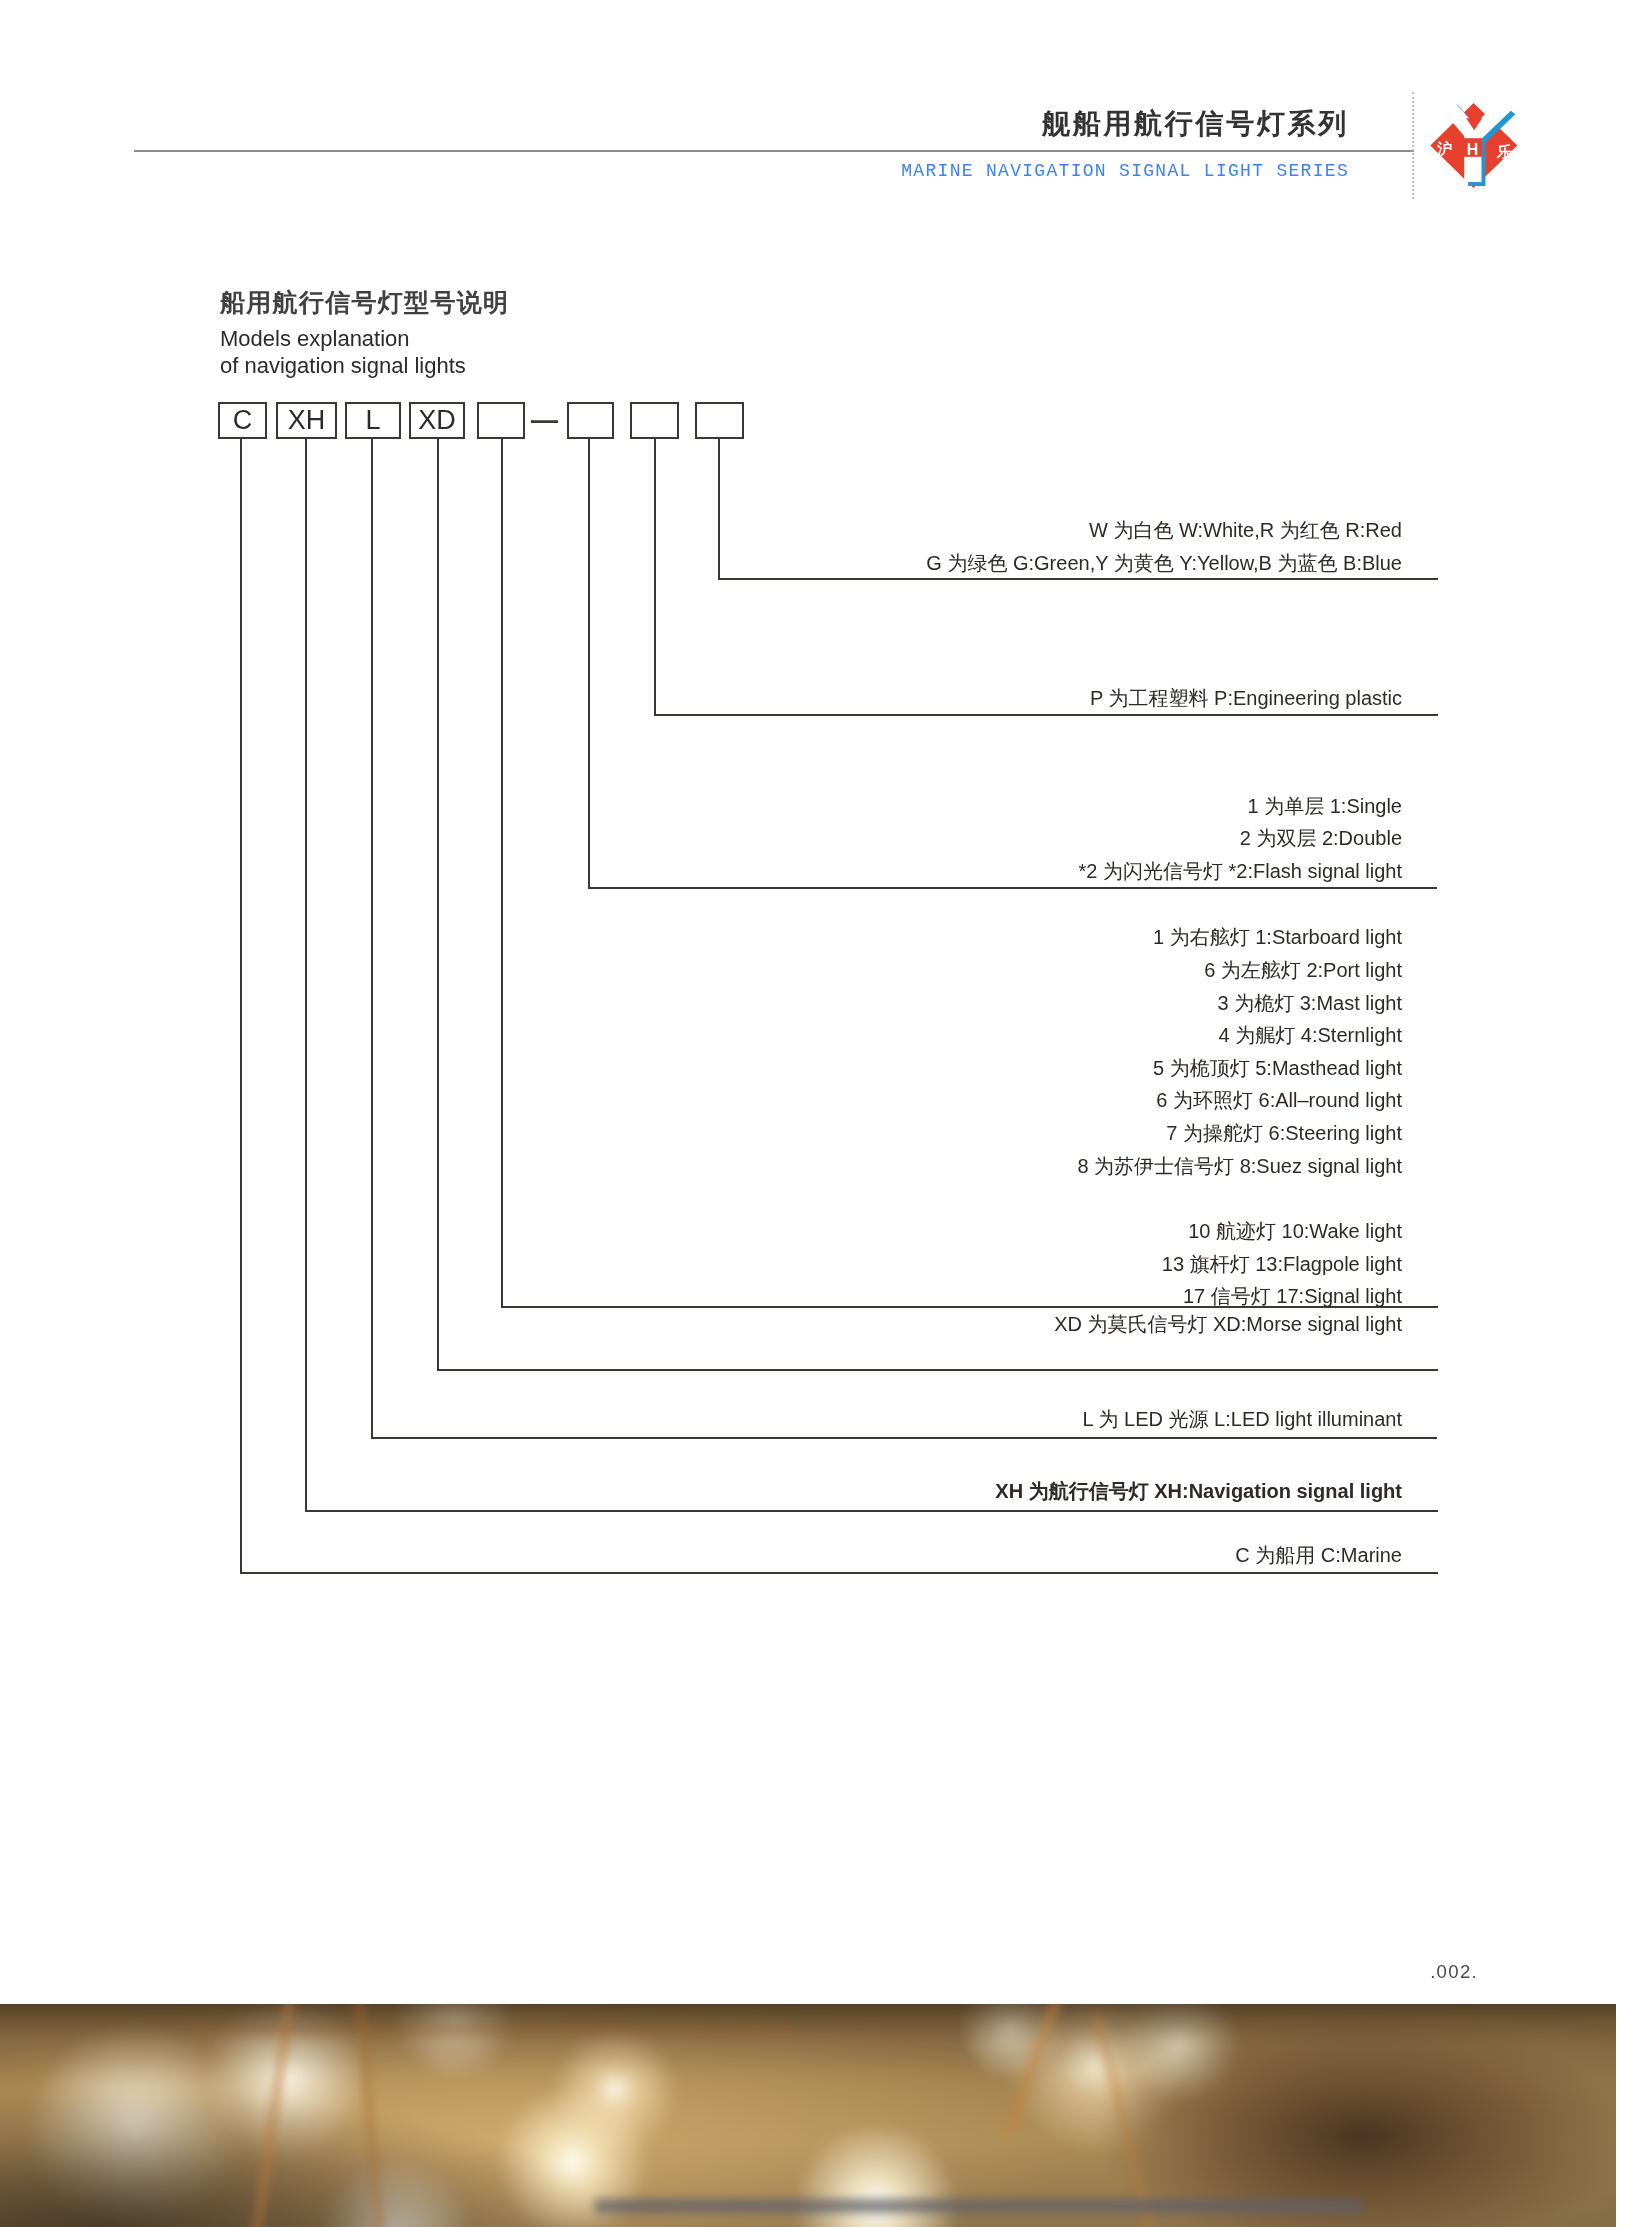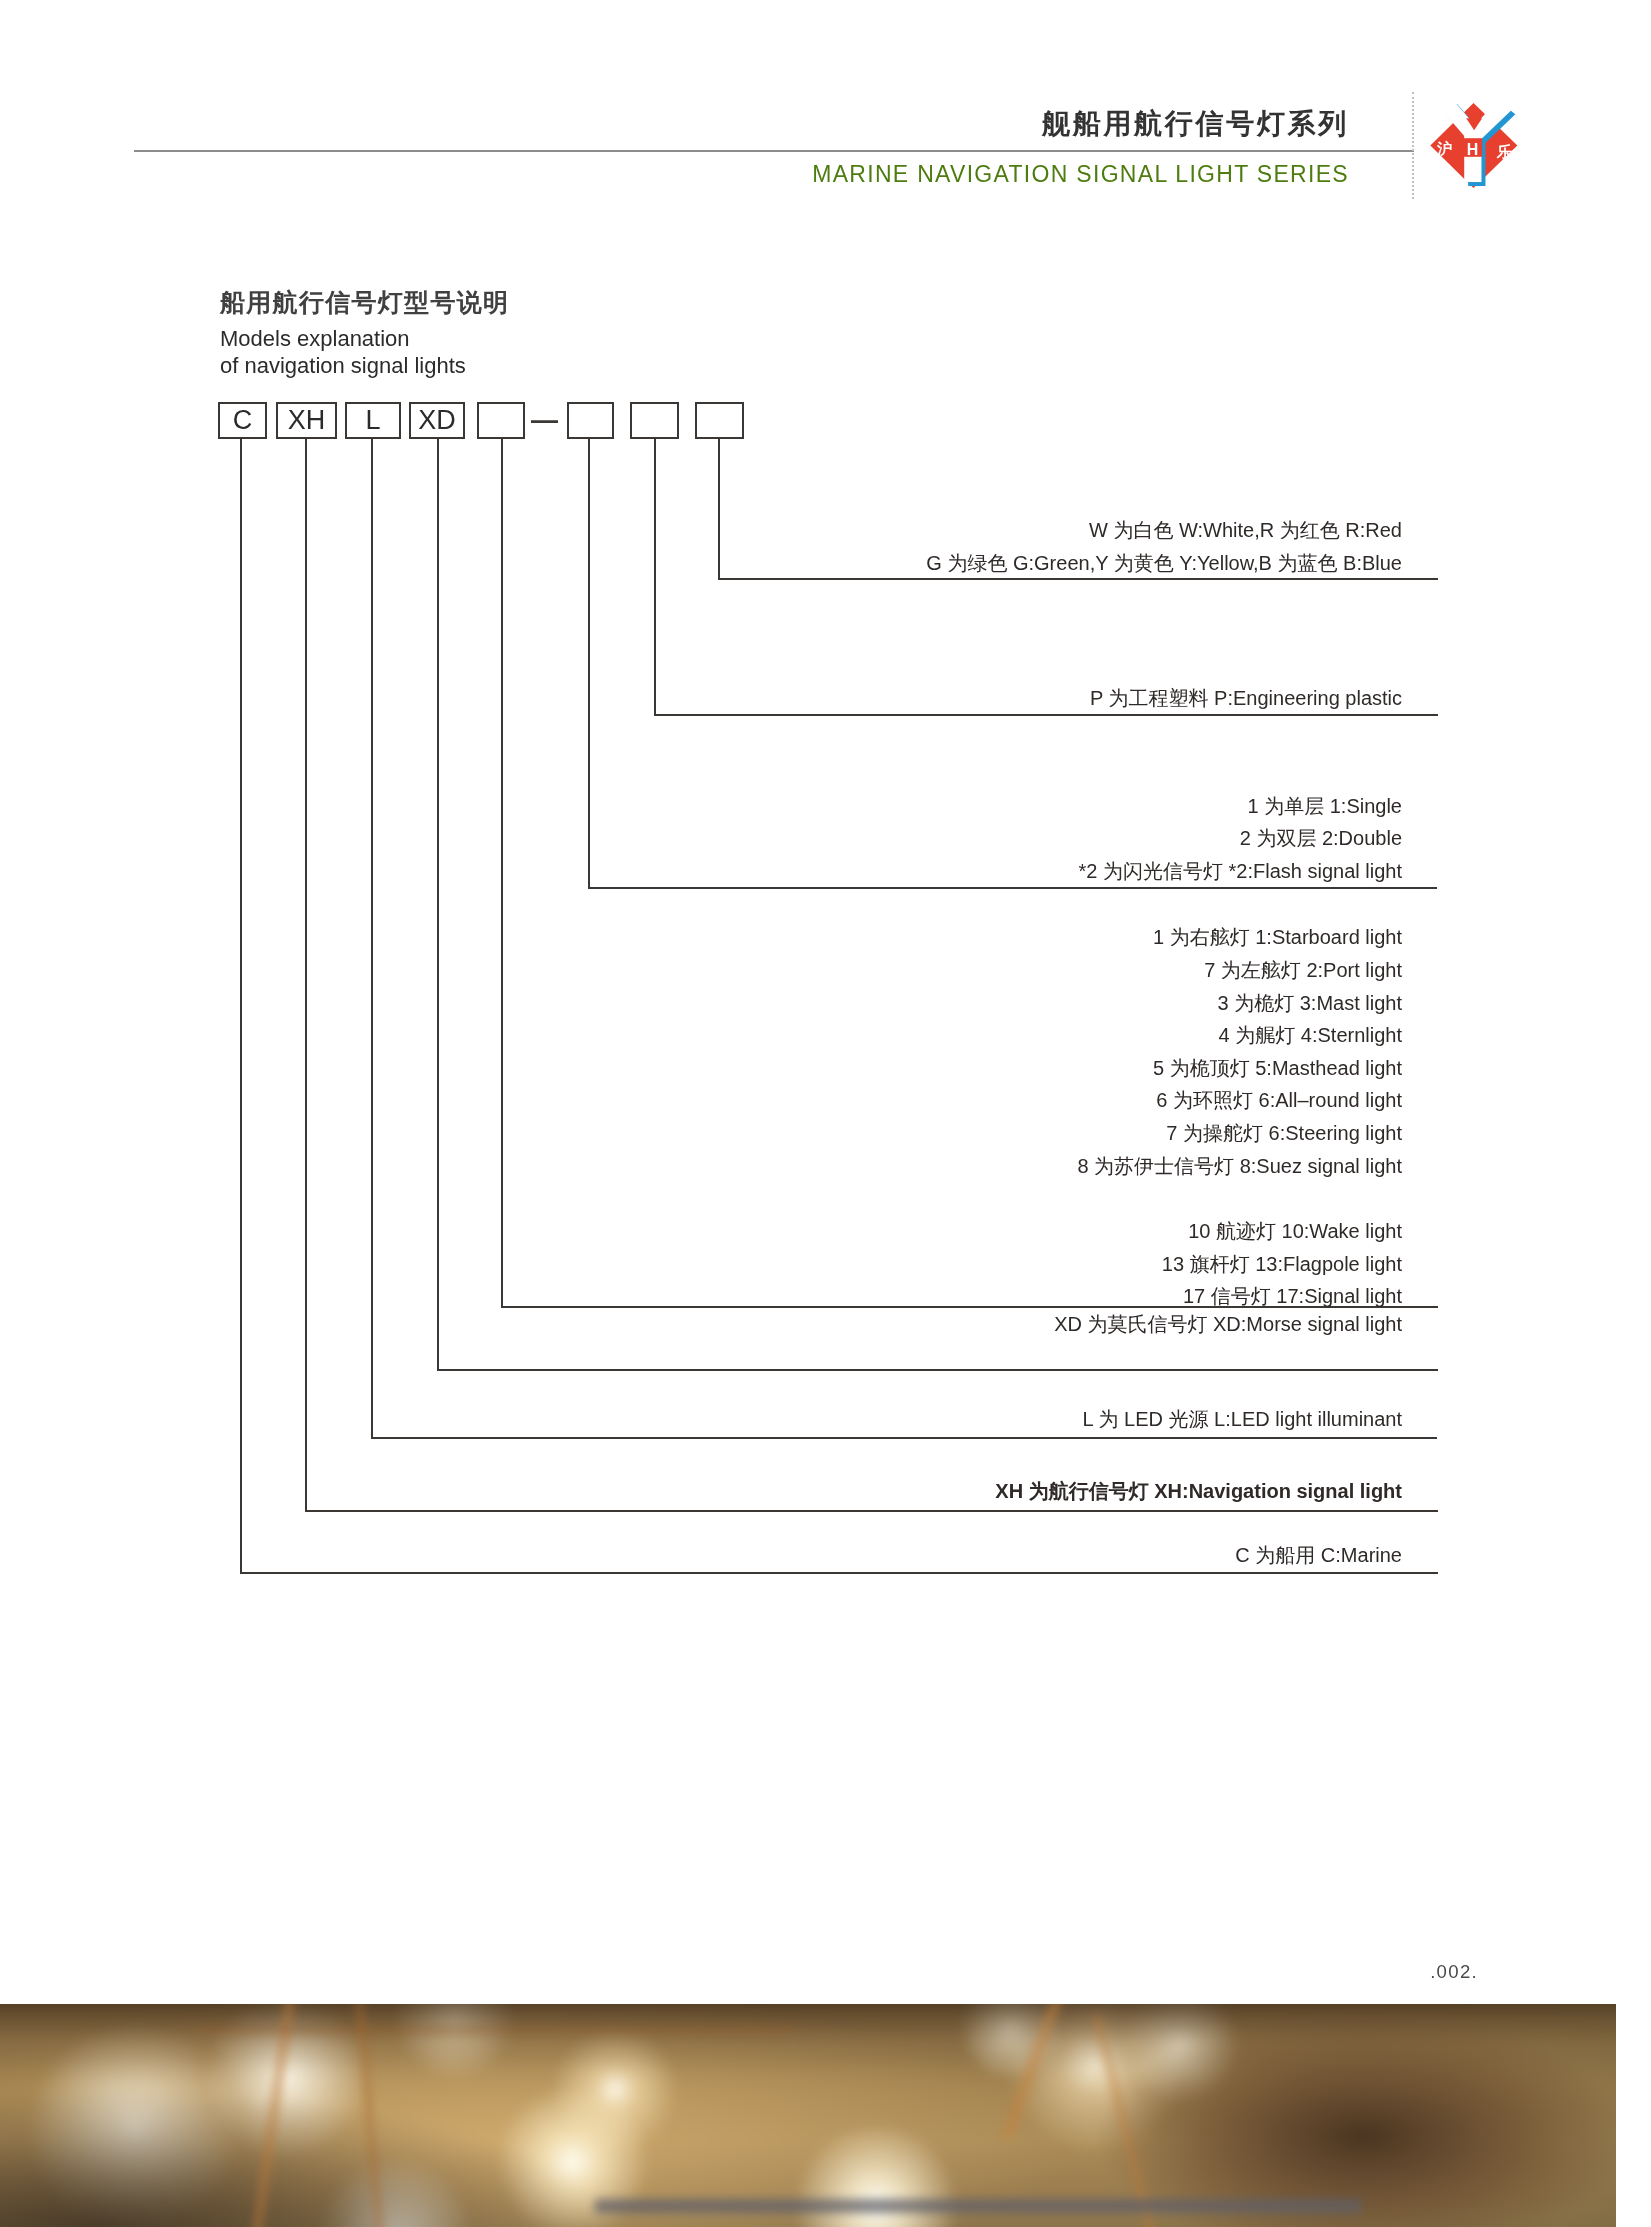--- a/index.html
+++ b/index.html
@@ -3,22 +3,22 @@
 <meta charset="utf-8">
 <style>
   html,body{margin:0;padding:0;background:#ffffff;}
   .page{position:relative;width:1616px;height:2227px;background:#ffffff;overflow:hidden;
         font-family:"Liberation Sans","DejaVu Sans",sans-serif;color:#2f2a28;}
 
   
   .hdr-zh{position:absolute;right:267px;top:105px;font-size:28px;font-weight:600;
           letter-spacing:2.7px;color:#333;}
   .hdr-rule{position:absolute;left:134px;top:150px;width:1280px;height:2px;background:#8c8c8c;}
-  .hdr-en{position:absolute;right:267px;top:161px;font-family:Liberation Sans, sans-serif;
-          font-size:23px;letter-spacing:1.3px;color:#4d7c0f;}
+  .hdr-en{position:absolute;right:267px;top:161px;font-family:Liberation Mono, monospace;
+          font-size:18px;letter-spacing:1.3px;color:#3b82f6;}
   .dotted-sep{position:absolute;left:1412px;top:92px;height:107px;width:0;
               border-left:2px dotted #c2c2c2;}
 
   
   .sec-zh{position:absolute;left:220px;top:286px;font-size:25px;font-weight:700;
           letter-spacing:1.3px;color:#404040;}
   .sec-en{position:absolute;left:220px;font-size:22px;color:#2b2b2b;}
 
   
   .mbox{position:absolute;top:402px;height:37px;box-sizing:border-box;border:2px solid #3b3734;
@@ -127,21 +127,21 @@
   <div class="exp" style="top:518px;">W 为白色 W:White,R 为红色 R:Red</div>
   <div class="exp" style="top:551px;">G 为绿色 G:Green,Y 为黄色 Y:Yellow,B 为蓝色 B:Blue</div>
 
   <div class="exp" style="top:686px;">P 为工程塑料 P:Engineering plastic</div>
 
   <div class="exp" style="top:794px;">1 为单层 1:Single</div>
   <div class="exp" style="top:826px;">2 为双层 2:Double</div>
   <div class="exp" style="top:859px;">*2 为闪光信号灯 *2:Flash signal light</div>
 
   <div class="exp" style="top:925px;">1 为右舷灯 1:Starboard light</div>
-  <div class="exp" style="top:958px;">7 为左舷灯 2:Port light</div>
+  <div class="exp" style="top:958px;">6 为左舷灯 2:Port light</div>
   <div class="exp" style="top:991px;">3 为桅灯 3:Mast light</div>
   <div class="exp" style="top:1023px;">4 为艉灯 4:Sternlight</div>
   <div class="exp" style="top:1056px;">5 为桅顶灯 5:Masthead light</div>
   <div class="exp" style="top:1088px;">6 为环照灯 6:All–round light</div>
   <div class="exp" style="top:1121px;">7 为操舵灯 6:Steering light</div>
   <div class="exp" style="top:1154px;">8 为苏伊士信号灯 8:Suez signal light</div>
   <div class="exp" style="top:1219px;">10 航迹灯 10:Wake light</div>
   <div class="exp" style="top:1252px;">13 旗杆灯 13:Flagpole light</div>
   <div class="exp" style="top:1284px;">17 信号灯 17:Signal light</div>
 

